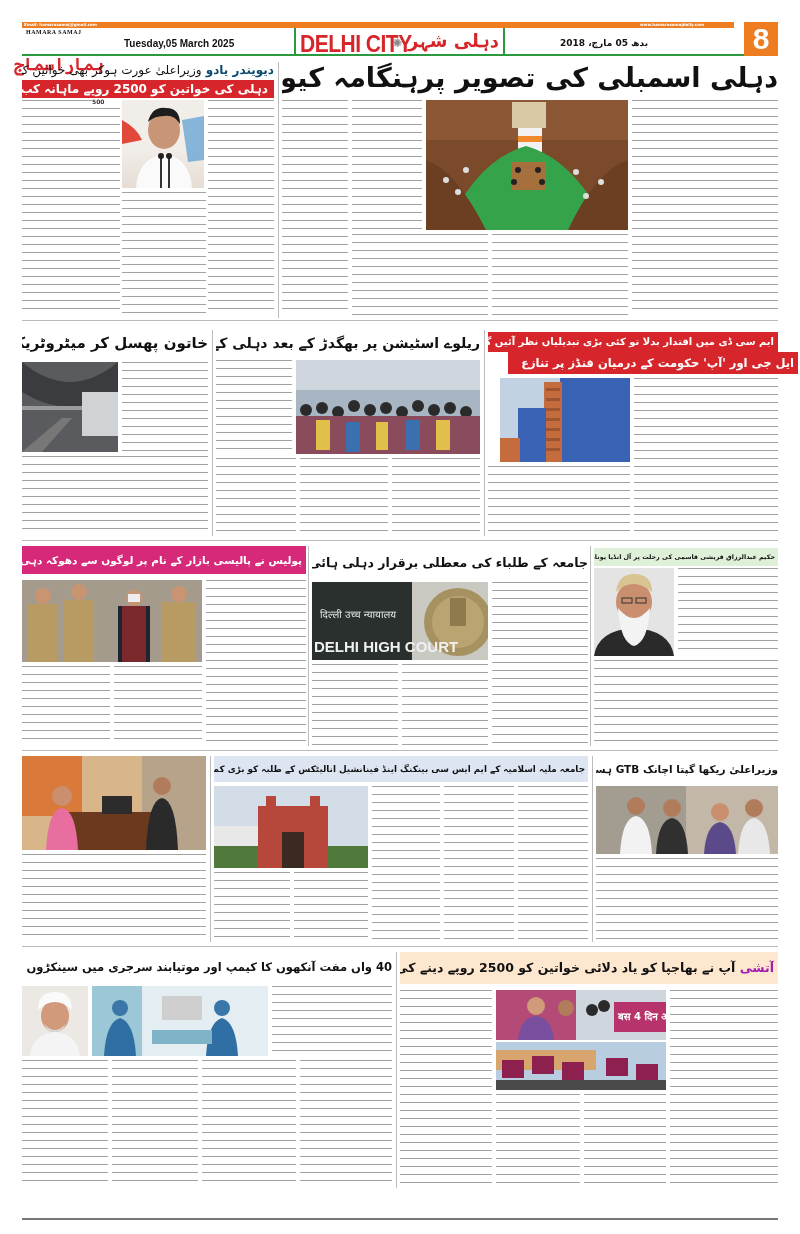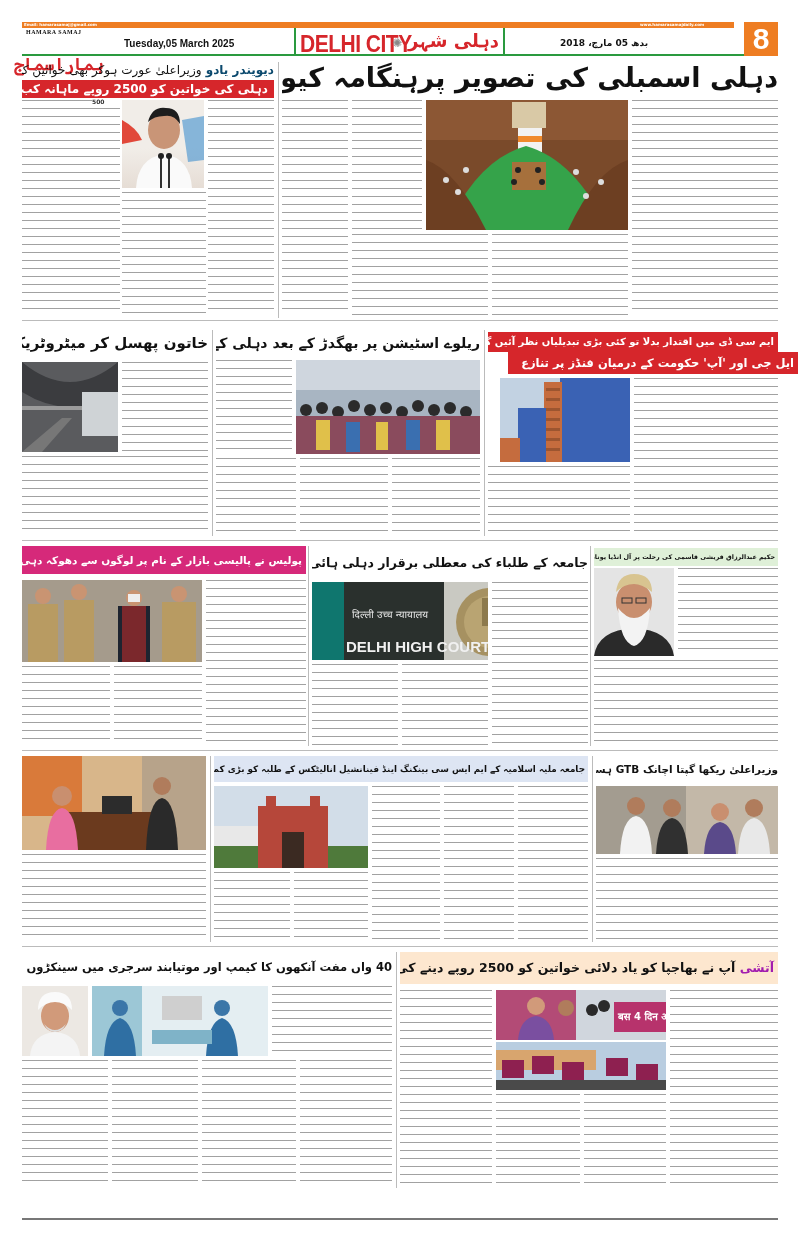--- a/index.html
+++ b/index.html
@@ -209,21 +209,21 @@
       </g>
     <rect x="106" y="14" width="12" height="8" fill="#eee"></rect>
   </svg>
 </div>
 <div class="abs lines" style="left:206px;top:580px;width:100px;height:166px;"></div>
 <div class="abs lines" style="left:22px;top:666px;width:88px;height:80px;"></div>
 <div class="abs lines" style="left:114px;top:666px;width:88px;height:80px;"></div>
 <div class="abs rule-v" style="left:308px;top:546px;height:200px;"></div>
 
 <div class="abs hl" style="left:312px;top:548px;width:276px;font-size:12.5px;line-height:30px;">جامعہ کے طلباء کی معطلی برقرار دہلی ہائی کورٹ نے یونیورسٹی کو دی ہدایت</div>
-<div class="abs img" style="left:312px;top:582px;width:176px;height:78px;background:#0f766e;padding-left:32px;">
+<div class="abs img" style="left:312px;top:582px;width:176px;height:78px;background:#0f766e;">
   <svg width="176" height="78" viewBox="0 0 176 78">
     <rect width="100" height="78" fill="#2a302d"></rect>
     <rect x="100" width="76" height="78" fill="#c9c9c2"></rect>
     <circle cx="146" cy="40" r="34" fill="#a69161"></circle>
     <circle cx="146" cy="40" r="26" fill="#b9a472"></circle>
     <rect x="138" y="16" width="16" height="28" fill="#8d7a4d"></rect>
     <text x="8" y="36" fill="#e8e8e8" font-size="10" font-family="DejaVu Sans, sans-serif">दिल्ली  उच्च  न्यायालय</text>
     <text x="2" y="70" fill="#f0f0f0" font-size="15" font-weight="bold" font-family="Liberation Sans, sans-serif">DELHI HIGH COURT</text>
   </svg>
 </div>

